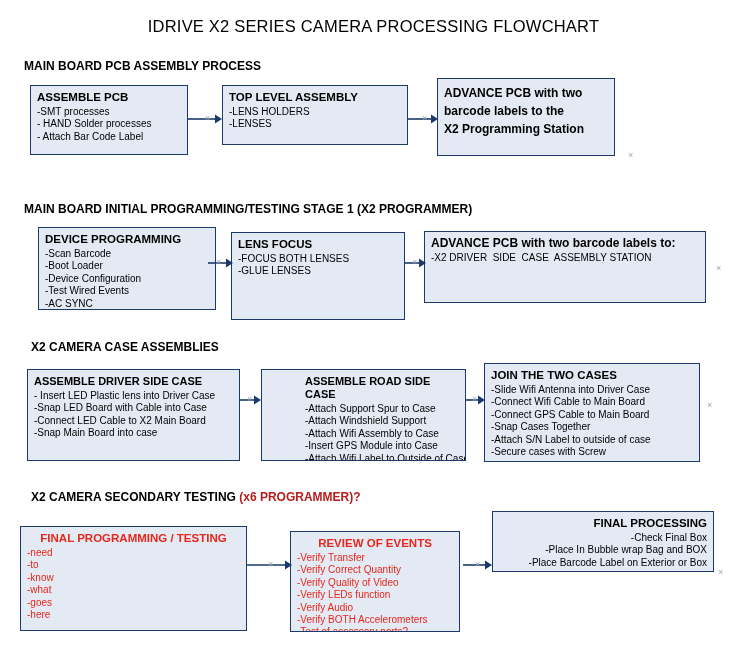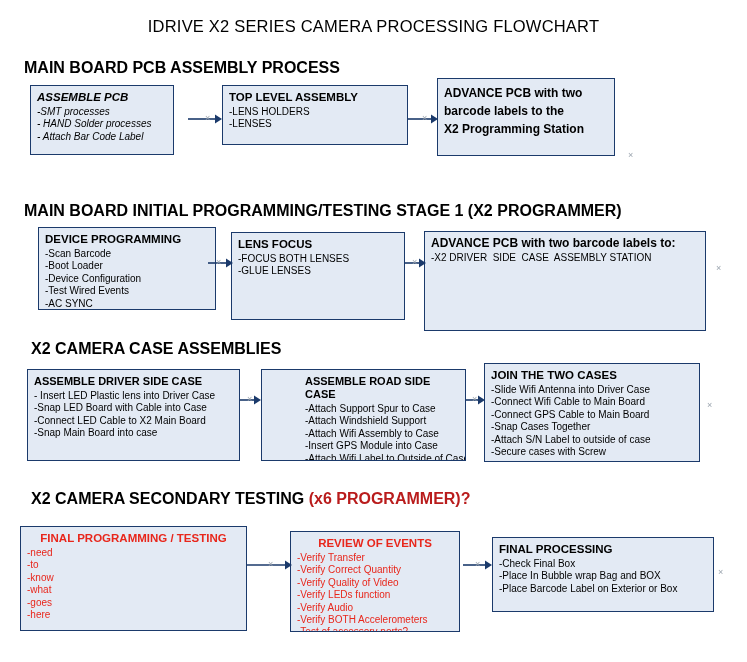--- a/index.html
+++ b/index.html
@@ -25,21 +25,21 @@
     position: absolute;
     left: 0; top: 17px;
     width: 747px;
     text-align: center;
     font-size: 16.5px;
     font-weight: normal;
     letter-spacing: 0.2px;
   }
   .section-head {
     position: absolute;
-    font-size: 16px;
+    font-size: 12px;
     font-weight: bold;
     white-space: nowrap;
   }
   .section-head .red {
     color: #b91c1c;
   }
   .box {
     position: absolute;
     box-sizing: border-box;
     border: 1px solid #1b3a6b;
@@ -87,21 +87,21 @@
 <body>
 
 <div class="canvas">
 
   <div class="title">IDRIVE X2  SERIES CAMERA PROCESSING FLOWCHART</div>
 
   <div class="section-head" style="left:24px; top:59px;">
     <span>MAIN BOARD PCB ASSEMBLY PROCESS</span>
   </div>
 
-  <div class="box" style="left:30px; top:85px; width:144px; height:70px;font-style:italic;">
+  <div class="box" style="left:30px; top:85px; width:158px; height:70px;">
     <div class="box-title">ASSEMBLE PCB</div>
     <div class="box-line">-SMT processes</div>
     <div class="box-line">- HAND Solder processes</div>
     <div class="box-line">- Attach Bar Code Label</div>
   </div>
 
   <div class="box" style="left:222px; top:85px; width:186px; height:60px;">
     <div class="box-title">TOP LEVEL ASSEMBLY</div>
     <div class="box-line">-LENS HOLDERS</div>
     <div class="box-line">-LENSES</div>
@@ -142,21 +142,21 @@
     <div class="box-line">-Test Wired Events</div>
     <div class="box-line">-AC SYNC</div>
   </div>
 
   <div class="box" style="left:231px; top:232px; width:174px; height:88px;">
     <div class="box-title">LENS FOCUS</div>
     <div class="box-line">-FOCUS BOTH LENSES</div>
     <div class="box-line">-GLUE LENSES</div>
   </div>
 
-  <div class="box" style="left:424px; top:231px; width:282px; height:100px;">
+  <div class="box" style="left:424px; top:231px; width:282px; height:72px;">
     <div class="box-title" style="font-size:12px;">ADVANCE PCB with two barcode labels to:</div>
     <div class="box-line">-X2 DRIVER  SIDE  CASE  ASSEMBLY STATION</div>
   </div>
 
   <div class="arrow" style="left:208px; top:256px;">
     <svg width="28" height="14" viewBox="0 0 28 14">
       <line x1="0" y1="7" x2="18" y2="7" stroke="#1b3a6b" stroke-width="1.6"></line>
       <polygon points="18,2.5 25,7 18,11.5" fill="#1b3a6b"></polygon>
     </svg>
   </div>
@@ -237,21 +237,21 @@
     <div class="box-title red">REVIEW OF EVENTS</div>
     <div class="box-line red">-Verify Transfer</div>
     <div class="box-line red">-Verify Correct Quantity</div>
     <div class="box-line red">-Verify Quality of Video</div>
     <div class="box-line red">-Verify LEDs function</div>
     <div class="box-line red">-Verify Audio</div>
     <div class="box-line red">-Verify BOTH Accelerometers</div>
     <div class="box-line red">-Test of accessory ports?</div>
   </div>
 
-  <div class="box" style="left:492px; top:537px; width:222px; height:75px;">
+  <div class="box" style="left:492px; top:511px; width:222px; height:61px;text-align:right;">
     <div class="box-title">FINAL PROCESSING</div>
     <div class="box-line">-Check Final Box</div>
     <div class="box-line">-Place In Bubble wrap Bag and BOX</div>
     <div class="box-line">-Place Barcode Label on Exterior or Box</div>
   </div>
 
   <div class="arrow" style="left:247px; top:558px;">
     <svg width="48" height="14" viewBox="0 0 48 14">
       <line x1="0" y1="7" x2="38" y2="7" stroke="#1b3a6b" stroke-width="1.6"></line>
       <polygon points="38,2.5 45,7 38,11.5" fill="#1b3a6b"></polygon>

